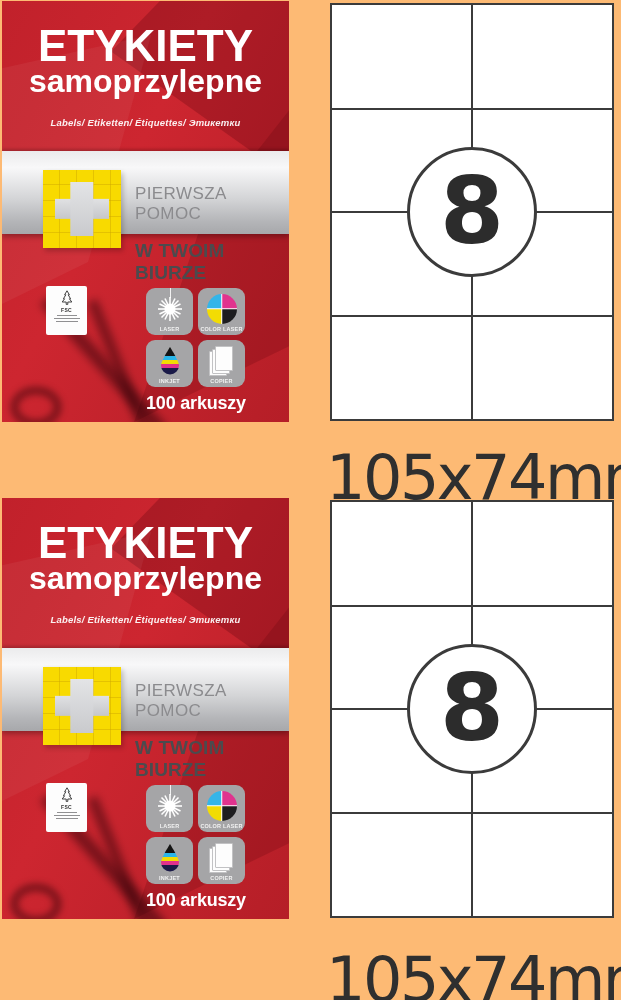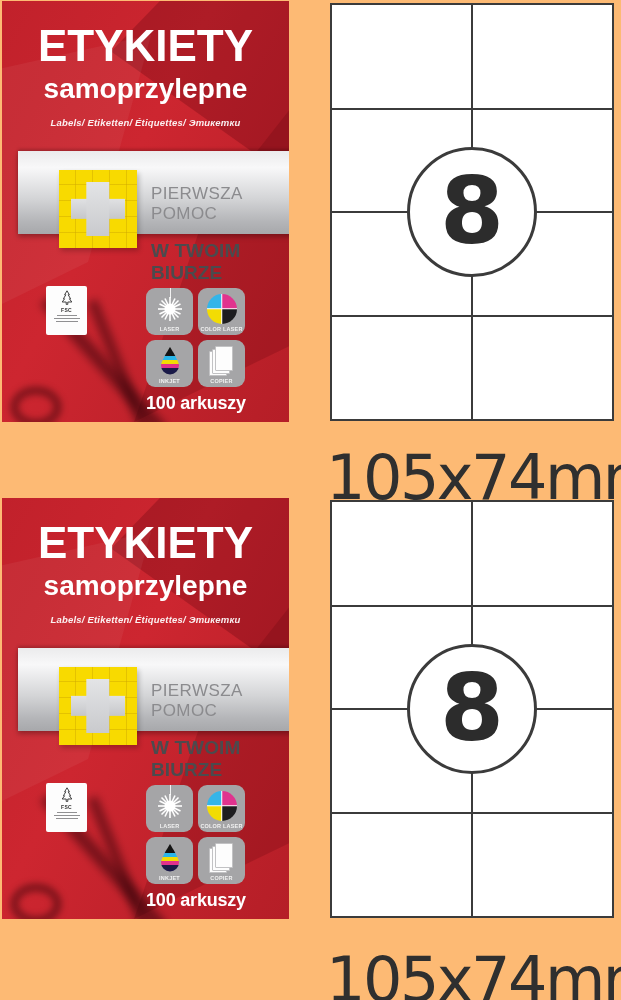--- a/index.html
+++ b/index.html
@@ -17,26 +17,26 @@
   .wedge-right { background:rgba(85,0,10,.20); clip-path:polygon(100% 26%,100% 82%,46% 100%,70% 52%); }
   .sheen { background:rgba(255,255,255,.05); clip-path:polygon(0 16%,52% 8%,30% 62%,0 72%); }
   .sil { position:absolute; background:rgba(40,0,5,.5); filter:blur(4px); }
   .sil-a { left:48px; top:295px; width:175px; height:13px; transform:rotate(48deg); transform-origin:left top; }
   .sil-b { left:95px; top:298px; width:150px; height:10px; transform:rotate(68deg); transform-origin:left top; }
   .sil-ring { position:absolute; left:8px; top:385px; width:52px; height:42px;
     border:9px solid rgba(40,0,5,.42); border-radius:50%; filter:blur(3px); }
 
   .pkg-title { position:absolute; top:23px; left:0; width:100%; text-align:center;
     color:#fff; font-weight:bold; font-size:44px; line-height:1; }
-  .pkg-subtitle { position:absolute; top:74px; left:0; width:100%; text-align:center;
-    color:#fff; font-weight:bold; font-size:28px; line-height:1; }
+  .pkg-subtitle { position:absolute; top:64px; left:0; width:100%; text-align:center;
+    color:#fff; font-weight:bold; font-size:32px; line-height:1; }
   .pkg-langs { position:absolute; top:116px; left:0; width:100%; text-align:center;
     color:rgba(255,255,255,.93); font-weight:bold; font-size:9.5px; letter-spacing:.2px;font-style:italic; }
 
-  .band { position:absolute; top:150px; left:16px; width:100%; height:83px;
+  .band { position:absolute; top:150px; left:0; width:100%; height:83px;
     background:linear-gradient(180deg,#ebebec,#f8f8f9 20%,#d3d4d6 58%,#b4b5b8 85%,#a7a8ab);
     box-shadow:0 -2px 3px rgba(0,0,0,.18), 0 3px 5px rgba(0,0,0,.28); }
   .cross-block { position:absolute; left:41px; top:19px; width:78px; height:78px;
     background:
       repeating-linear-gradient(0deg, rgba(205,165,0,.0) 0 15px, rgba(205,165,0,.45) 15px 16px),
       repeating-linear-gradient(90deg, rgba(205,165,0,.0) 0 16px, rgba(205,165,0,.45) 16px 17px),
       #f8da00;
     box-shadow:2px 3px 5px rgba(0,0,0,.22); }
   .cross-v { position:absolute; left:50%; top:15%; width:30%; height:70%;
     transform:translateX(-50%); background:linear-gradient(180deg,#e3e4e6,#c9cacd); }

